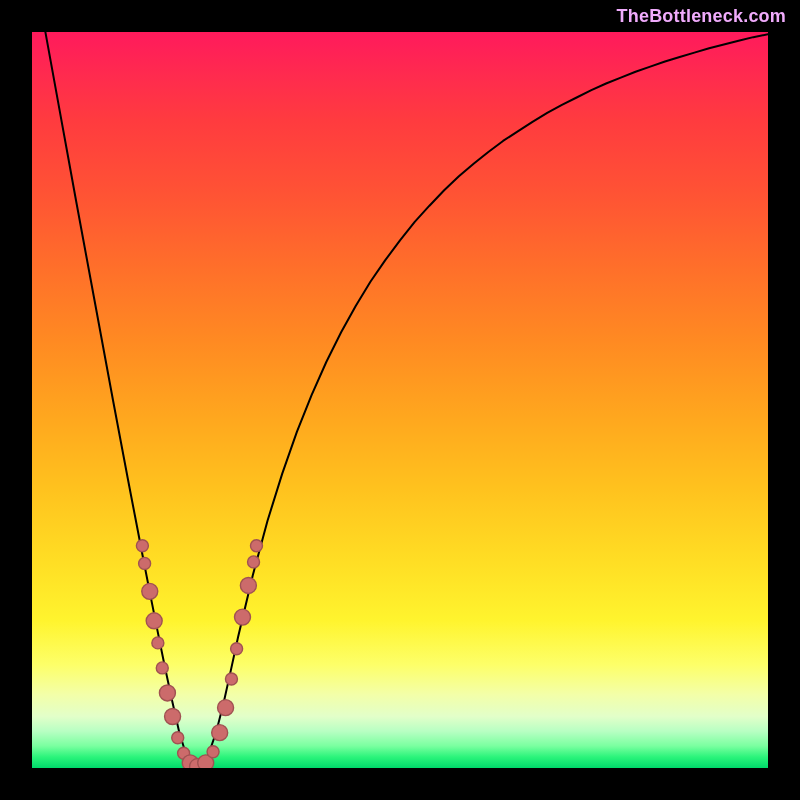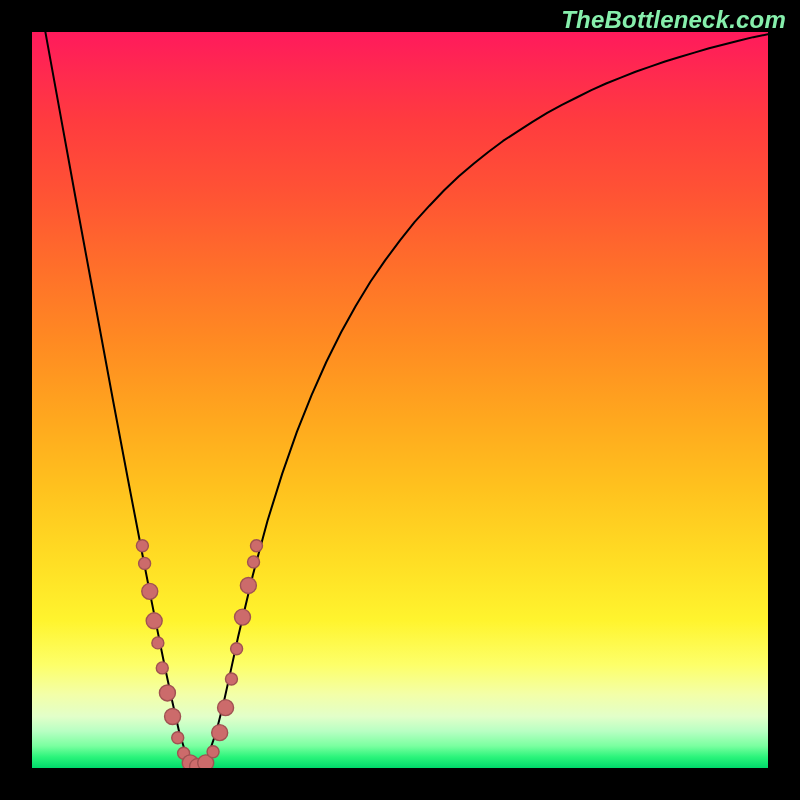--- a/index.html
+++ b/index.html
@@ -65,26 +65,25 @@
   }
   .pt {
     fill: #cc6b6b;
     stroke: #a05252;
     stroke-width: 1.4;
   }
   .watermark {
     position: absolute;
     top: 6px;
     right: 14px;
-    color: #86efac;
-    font-size: 24px;
+    color: #f0abfc;
+    font-size: 18px;
     font-weight: 600;
     letter-spacing: 0.2px;
     user-select: none;
-    font-style: italic;
   }
 </style>
 </head>
 <body>
 
 <div class="stage">
   <div class="watermark">TheBottleneck.com</div>
 
   <div class="plot">
     <div class="gradient"></div>

